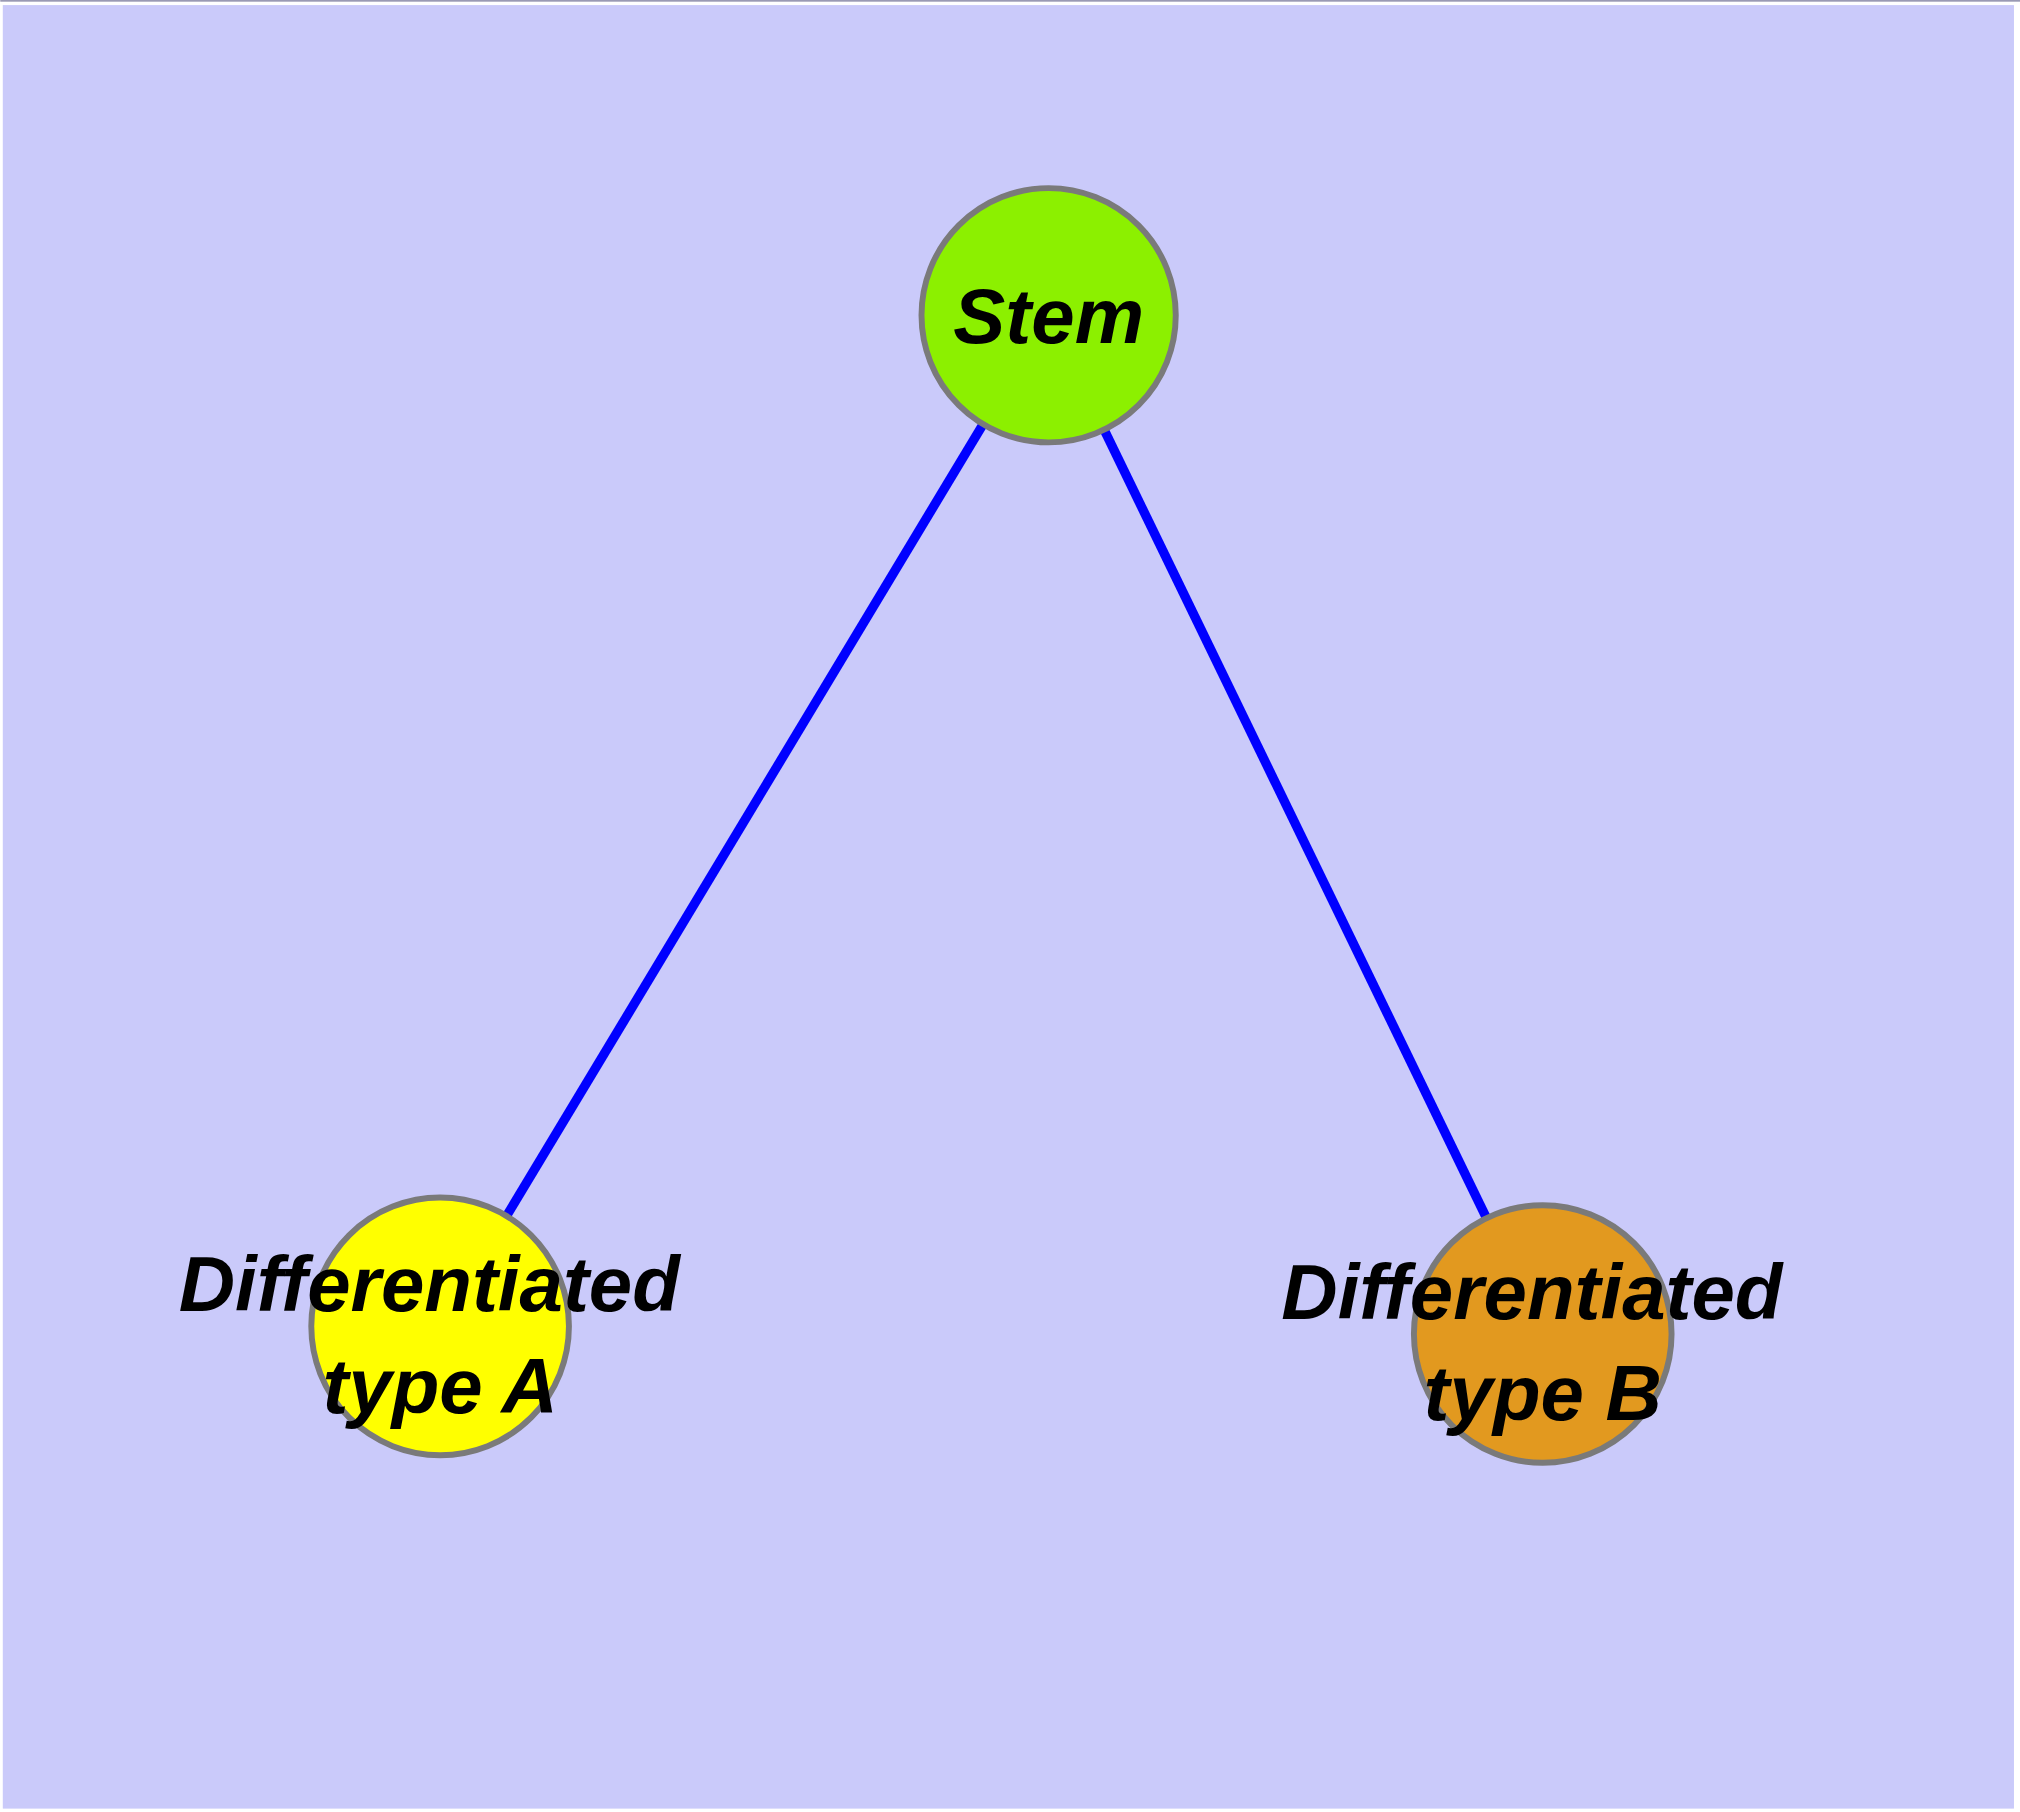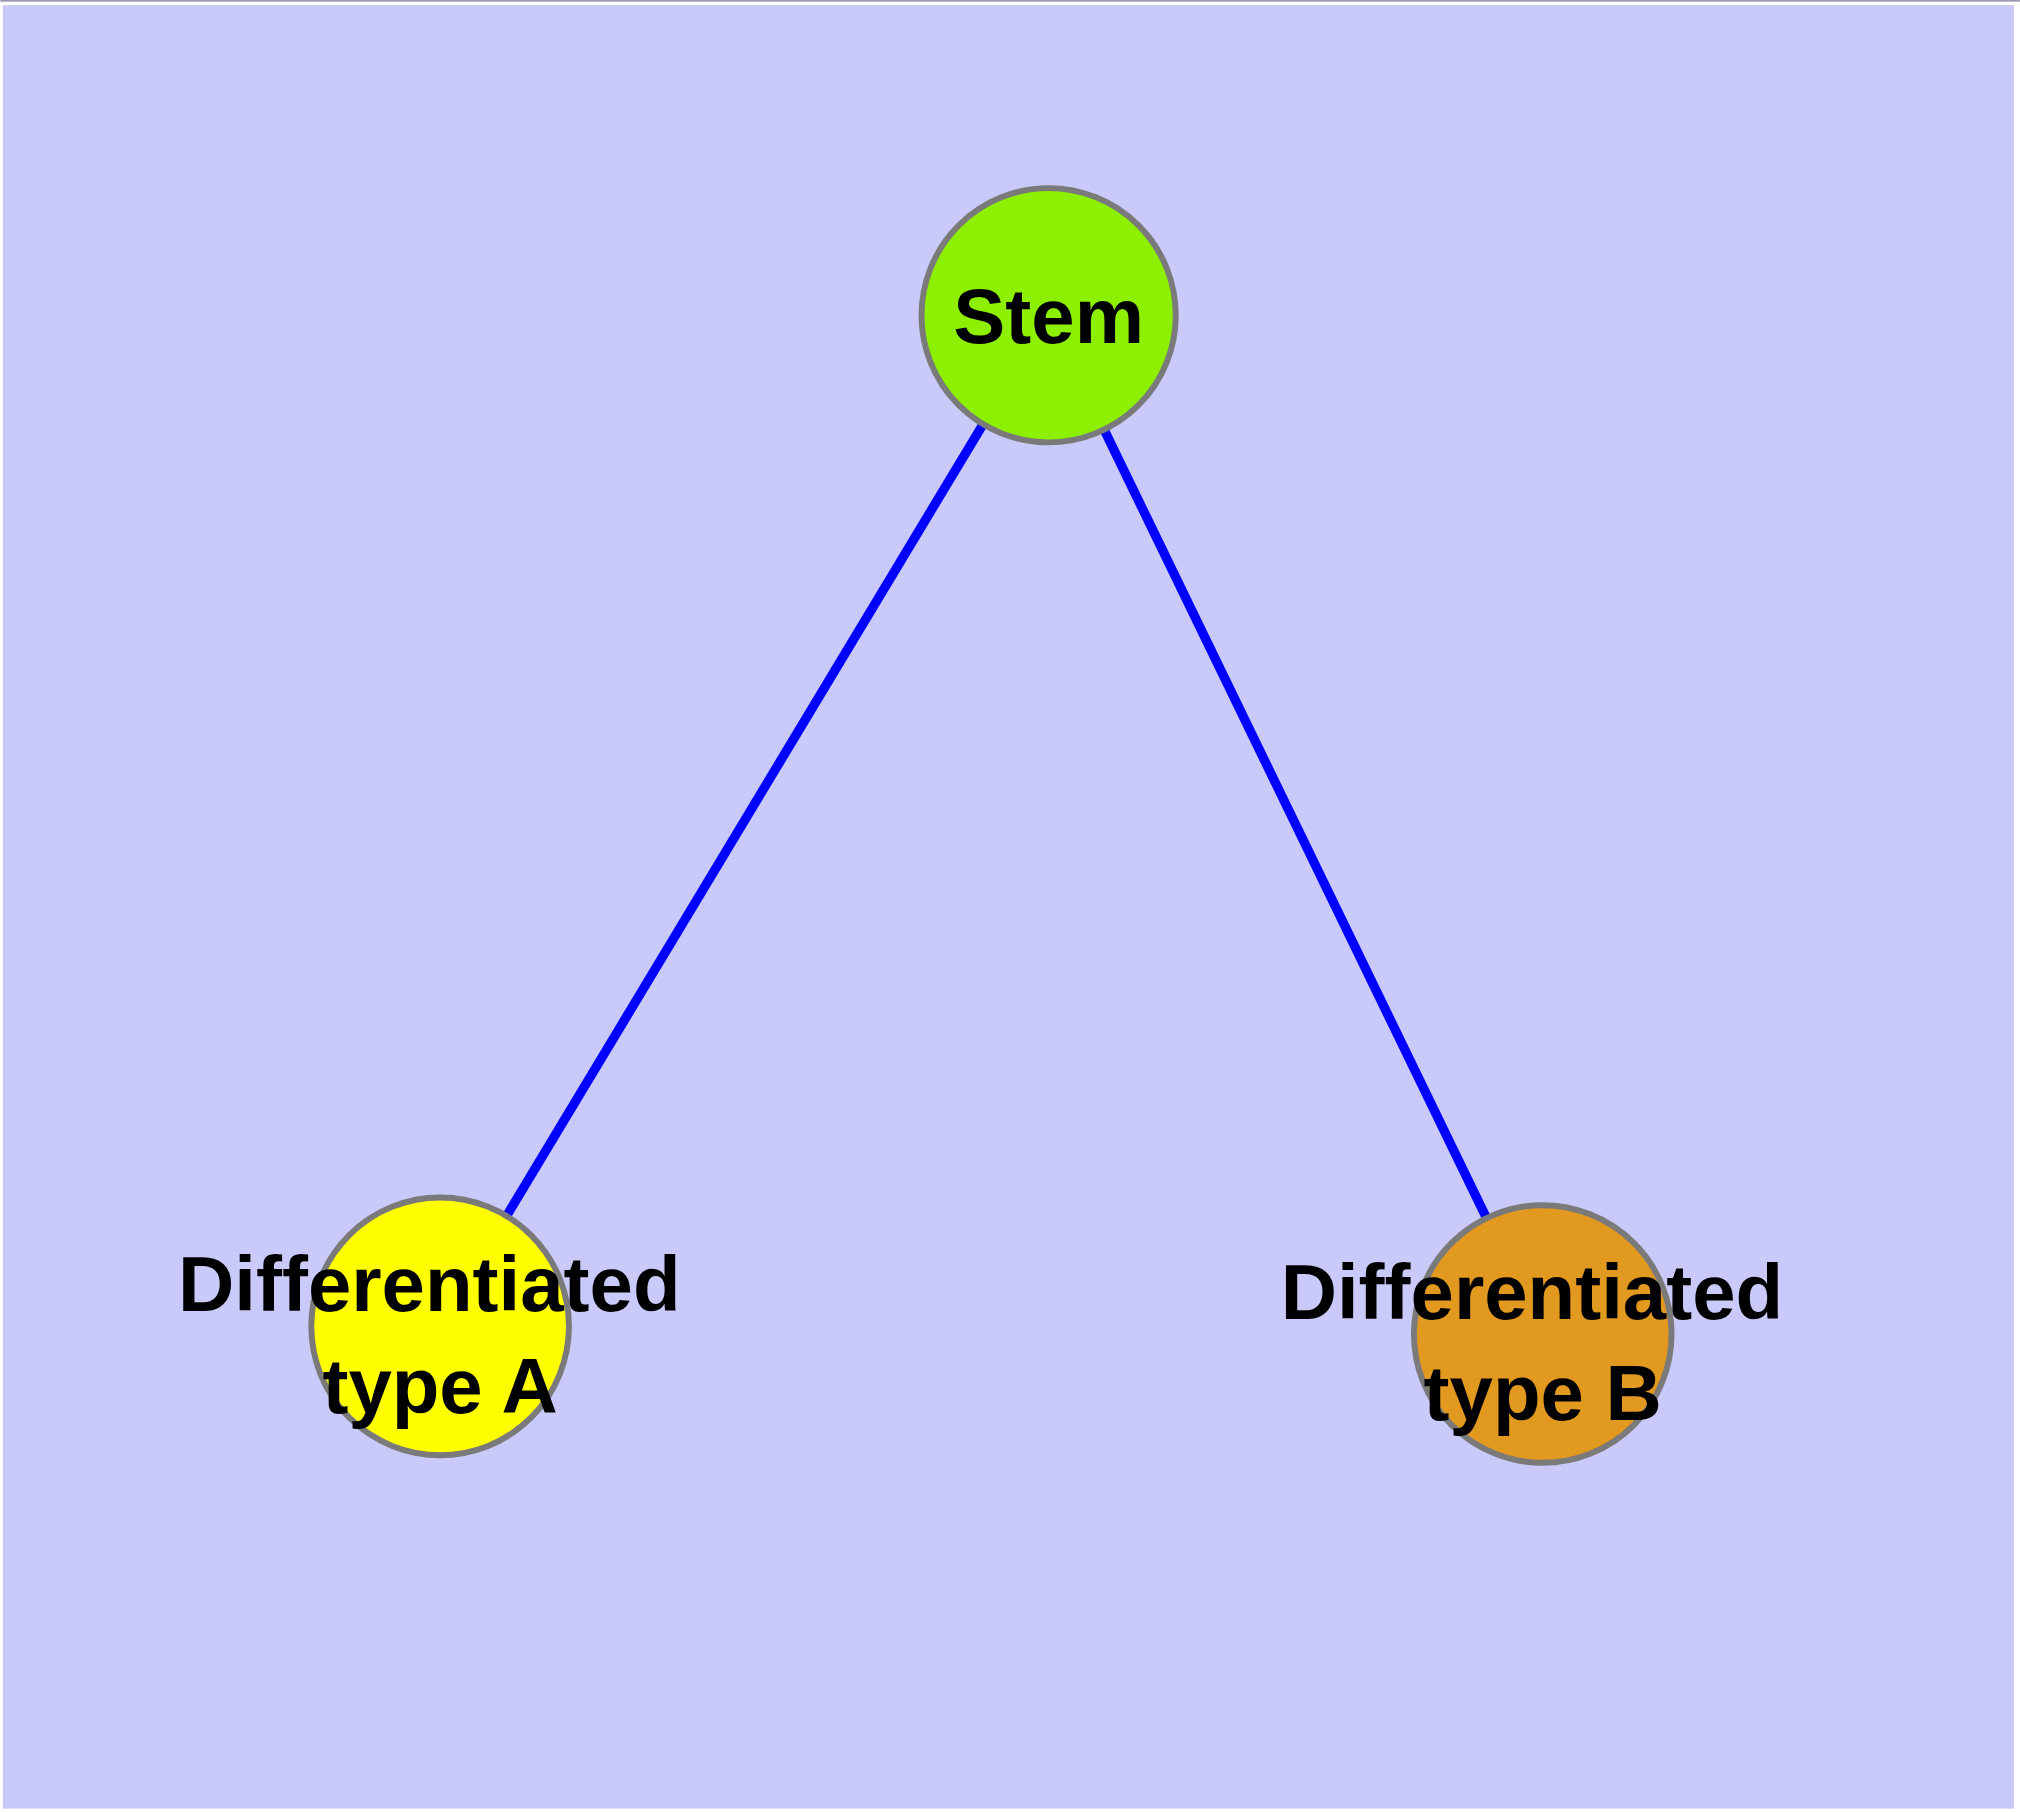--- a/index.html
+++ b/index.html
@@ -7,20 +7,21 @@
     padding: 0;
     background: #ffffff;
     width: 2021px;
     height: 1812px;
     overflow: hidden;
   }
   .figure-wrap {
     position: relative;
     width: 1813px;
     height: 1812px;
+    font-style: italic;
   }
   svg {
     display: block;
   }
   .node-label, .edge-none {
     font-family: "Liberation Sans", sans-serif;
   }
   .node-label {
     font-weight: bold;
     font-size: 92px;

